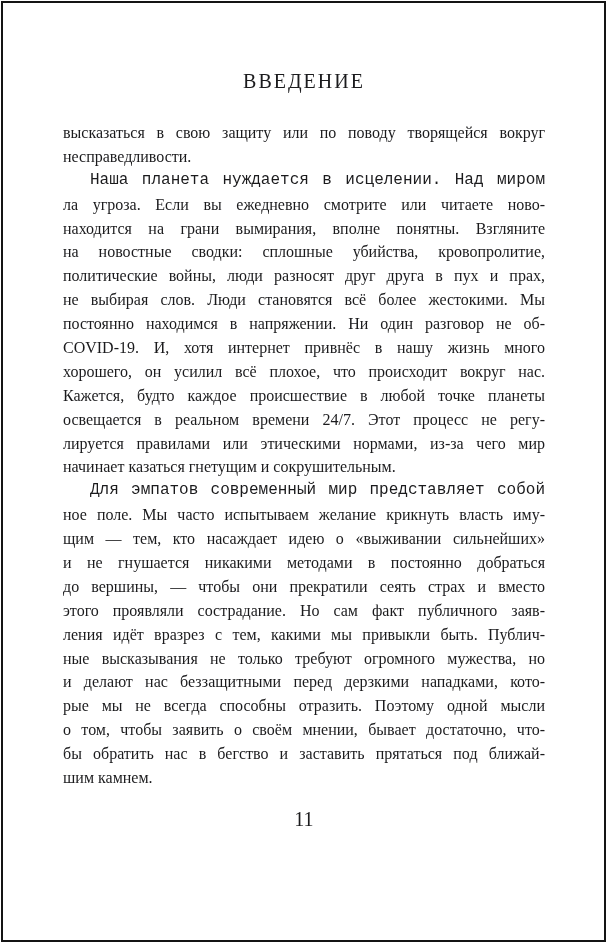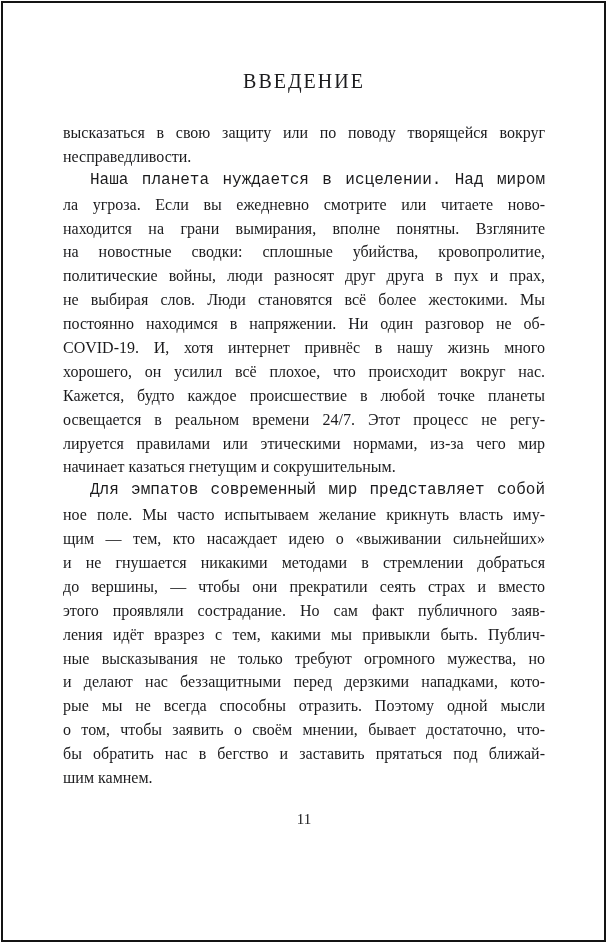--- a/index.html
+++ b/index.html
@@ -53,21 +53,21 @@
   .text-line.para-end {
     text-align-last: left;
   }
   .text-line.indent {
     text-indent: 27px;
     font-family: Liberation Mono, monospace;
   }
   .page-number {
     margin-top: 19px;
     text-align: center;
-    font-size: 15px;
+    font-size: 20px;
     line-height: 20px;
     color: #1b1b1d;
   }
 </style>
 </head>
 <body>
 
 <div class="page-frame"></div>
 
 <main class="book-page">
@@ -85,21 +85,21 @@
       <div class="text-line">постоянно находимся в напряжении. Ни один разговор не об-</div>
       <div class="text-line">COVID-19. И, хотя интернет привнёс в нашу жизнь много</div>
       <div class="text-line">хорошего, он усилил всё плохое, что происходит вокруг нас.</div>
       <div class="text-line">Кажется, будто каждое происшествие в любой точке планеты</div>
       <div class="text-line">освещается в реальном времени 24/7. Этот процесс не регу-</div>
       <div class="text-line">лируется правилами или этическими нормами, из-за чего мир</div>
       <div class="text-line para-end">начинает казаться гнетущим и сокрушительным.</div>
       <div class="text-line indent">Для эмпатов современный мир представляет собой мин-</div>
       <div class="text-line">ное поле. Мы часто испытываем желание крикнуть власть иму-</div>
       <div class="text-line">щим — тем, кто насаждает идею о «выживании сильнейших»</div>
-      <div class="text-line">и не гнушается никакими методами в стремлении добраться</div>
+      <div class="text-line">и не гнушается никакими методами в постоянно добраться</div>
       <div class="text-line">до вершины, — чтобы они прекратили сеять страх и вместо</div>
       <div class="text-line">этого проявляли сострадание. Но сам факт публичного заяв-</div>
       <div class="text-line">ления идёт вразрез с тем, какими мы привыкли быть. Публич-</div>
       <div class="text-line">ные высказывания не только требуют огромного мужества, но</div>
       <div class="text-line">и делают нас беззащитными перед дерзкими нападками, кото-</div>
       <div class="text-line">рые мы не всегда способны отразить. Поэтому одной мысли</div>
       <div class="text-line">о том, чтобы заявить о своём мнении, бывает достаточно, что-</div>
       <div class="text-line">бы обратить нас в бегство и заставить прятаться под ближай-</div>
       <div class="text-line para-end">шим камнем.</div>
     </section>

